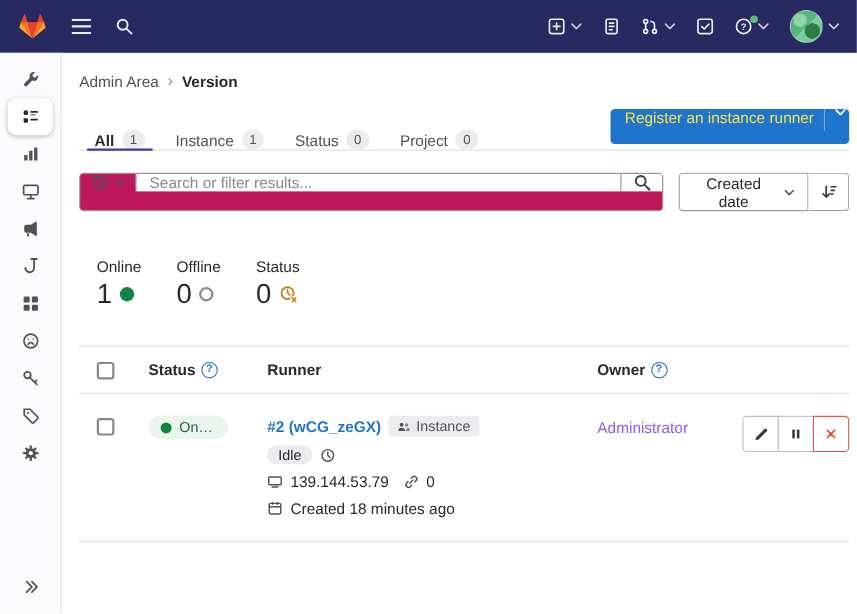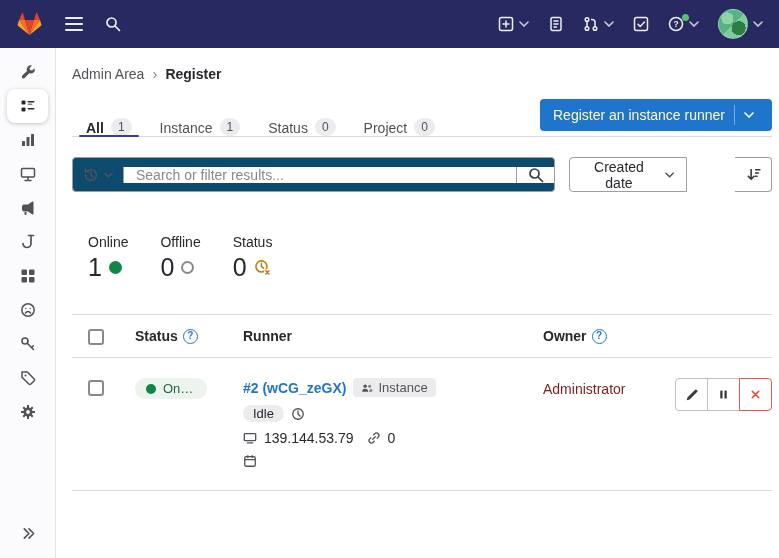--- a/index.html
+++ b/index.html
@@ -88,47 +88,47 @@
     content: ""; position: absolute; left: 7px; right: 7px; bottom: -1px;
     height: 2px; background: #3a3aa3; border-radius: 2px;
   }
   .tab-count {
     background: #ececef; color: #535158; border-radius: 10px;
     min-width: 20px; text-align: center;
     padding: 0 7px; font-size: 12px; line-height: 18px; font-weight: 400;
   }
   .btn-register {
     position: absolute; right: 0; top: 4px; height: 32px;
-    background: #1f75cb; color: #fef9c3; border: none; border-radius: 4px;
-    display: flex; align-items: center; gap: 9px;
-    font-size: 14px; padding: 0 18px 0 13px; cursor: pointer;
+    background: #1f75cb; color: #fde047; border: none; border-radius: 4px;
+    display: flex; align-items: flex-start; gap: 9px;
+    font-size: 14px; padding: 0 3px 0 13px; cursor: pointer;
     font-family: "Liberation Sans", sans-serif;
   }
   .btn-register .divider { width: 1px; height: 20px; background: rgba(255,255,255,.4); }
 
   
   .filter-row { margin-top: 20px; display: flex; gap: 14px; height: 35px; }
   .filter-group {
-    flex: 1; display: flex; align-items: center;
-    border: 1px solid #9e9da3; border-radius: 4px; background: #0c4a6e; overflow: hidden;
+    flex: 1; display: flex; align-items: flex-start;
+    border: 1px solid #9e9da3; border-radius: 4px; background: #be185d; overflow: hidden;
   }
   .history-seg {
     display: flex; align-items: center; gap: 5px; padding: 0 10px;
     border-right: 1px solid #9e9da3; color: #535158; cursor: pointer;
   }
   .filter-input {
     flex: 1; border: none; outline: none; padding: 0 12px;
     font-size: 14px; color: #28272d; font-family: "Liberation Sans", sans-serif;
   }
   .filter-input::placeholder { color: #89888d; }
   .search-seg {
     width: 38px; display: flex; align-items: center; justify-content: center;
     border-left: 1px solid #9e9da3; color: #3a393f; cursor: pointer; background: #fff;
   }
-  .sort-group { display: flex; gap: 48px; }
+  .sort-group { display: flex; }
   .btn-outline {
     background: #fff; border: 1px solid #9e9da3; color: #28272d;
     display: flex; align-items: center; gap: 9px; padding: 0 12px;
     font-size: 14px; cursor: pointer; font-family: "Liberation Sans", sans-serif;
   }
   .sort-dropdown { border-radius: 4px 0 0 4px; width: 118px; justify-content: space-between; }
   .sort-dir { border-radius: 0 4px 4px 0; border-left: none; width: 37px; justify-content: center; padding: 0; color: #3a393f; }
 
   
   .stats { margin-top: 42px; padding-left: 16px; display: flex; gap: 32px; }
@@ -179,21 +179,21 @@
     display: inline-flex; align-items: center; gap: 5px;
     background: #ececef; color: #535158; border-radius: 4px;
     padding: 2px 8px; font-size: 13px;
   }
   .idle-badge {
     background: #ececef; color: #28272d; border-radius: 11px;
     padding: 1px 10px; font-size: 13px;
   }
   .row-icon { color: #535158; flex-shrink: 0; }
 
-  .owner-cell { color: #7f1d1d; padding-top: 3px; }
+  .owner-cell { color: #8b5cf6; padding-top: 3px; }
 
   .actions-cell { display: flex; justify-content: flex-start; padding-left: 12px; }
   .btn-icon {
     width: 33px; height: 33px; background: #fff;
     border: 1px solid #bfbfc3; display: flex; align-items: center; justify-content: center;
     color: #3a393f; cursor: pointer; margin-left: -1px;
   }
   .btn-icon:first-child { border-radius: 4px 0 0 4px; margin-left: 0; }
   .btn-icon.danger {
     border-radius: 0 4px 4px 0; border: 1px solid #e05d4d; color: #e24329;
@@ -363,21 +363,21 @@
         <path d="M3.5 3l5 5-5 5M8.5 3l5 5-5 5"></path>
       </svg>
     </div>
   </nav>
 
   <main class="content">
 
     <div class="breadcrumb">
       <span class="crumb-link">Admin Area</span>
       <span class="crumb-sep">›</span>
-      <span class="crumb-current">Register</span>
+      <span class="crumb-current">Version</span>
     </div>
 
     <div class="tabs-row">
       <div class="tab active">
         <span>All</span>
         <span class="tab-count">1</span>
       </div>
       <div class="tab">
         <span>Instance</span>
         <span class="tab-count">1</span>
@@ -524,20 +524,21 @@
                 <path d="M7.7 4.3l1.2-1.2a2.7 2.7 0 0 1 3.9 3.9L11.6 8.2"></path>
                 <path d="M8.3 11.7l-1.2 1.2a2.7 2.7 0 0 1-3.9-3.9l1.2-1.2"></path>
             </svg>
             <span>0</span>
           </span>
           <span class="runner-line">
             <svg class="row-icon" width="14" height="14" viewBox="0 0 16 16" fill="none" stroke="currentColor" stroke-width="1.5">
               <rect x="2" y="3" width="12" height="11" rx="1.5"></rect>
                 <path d="M2 6.5h12M5.5 1.5v3M10.5 1.5v3"></path>
             </svg>
+            <span>Created 18 minutes ago</span>
           </span>
         </span>
 
         <span class="owner-cell">Administrator</span>
 
         <span class="actions-cell">
           <span class="btn-icon">
             <svg width="14" height="14" viewBox="0 0 16 16" fill="currentColor">
               <path d="M2 14l.8-3.2 8.6-8.6a1.4 1.4 0 0 1 2 0l.4.4a1.4 1.4 0 0 1 0 2L5.2 13.2z"></path>
             </svg>

